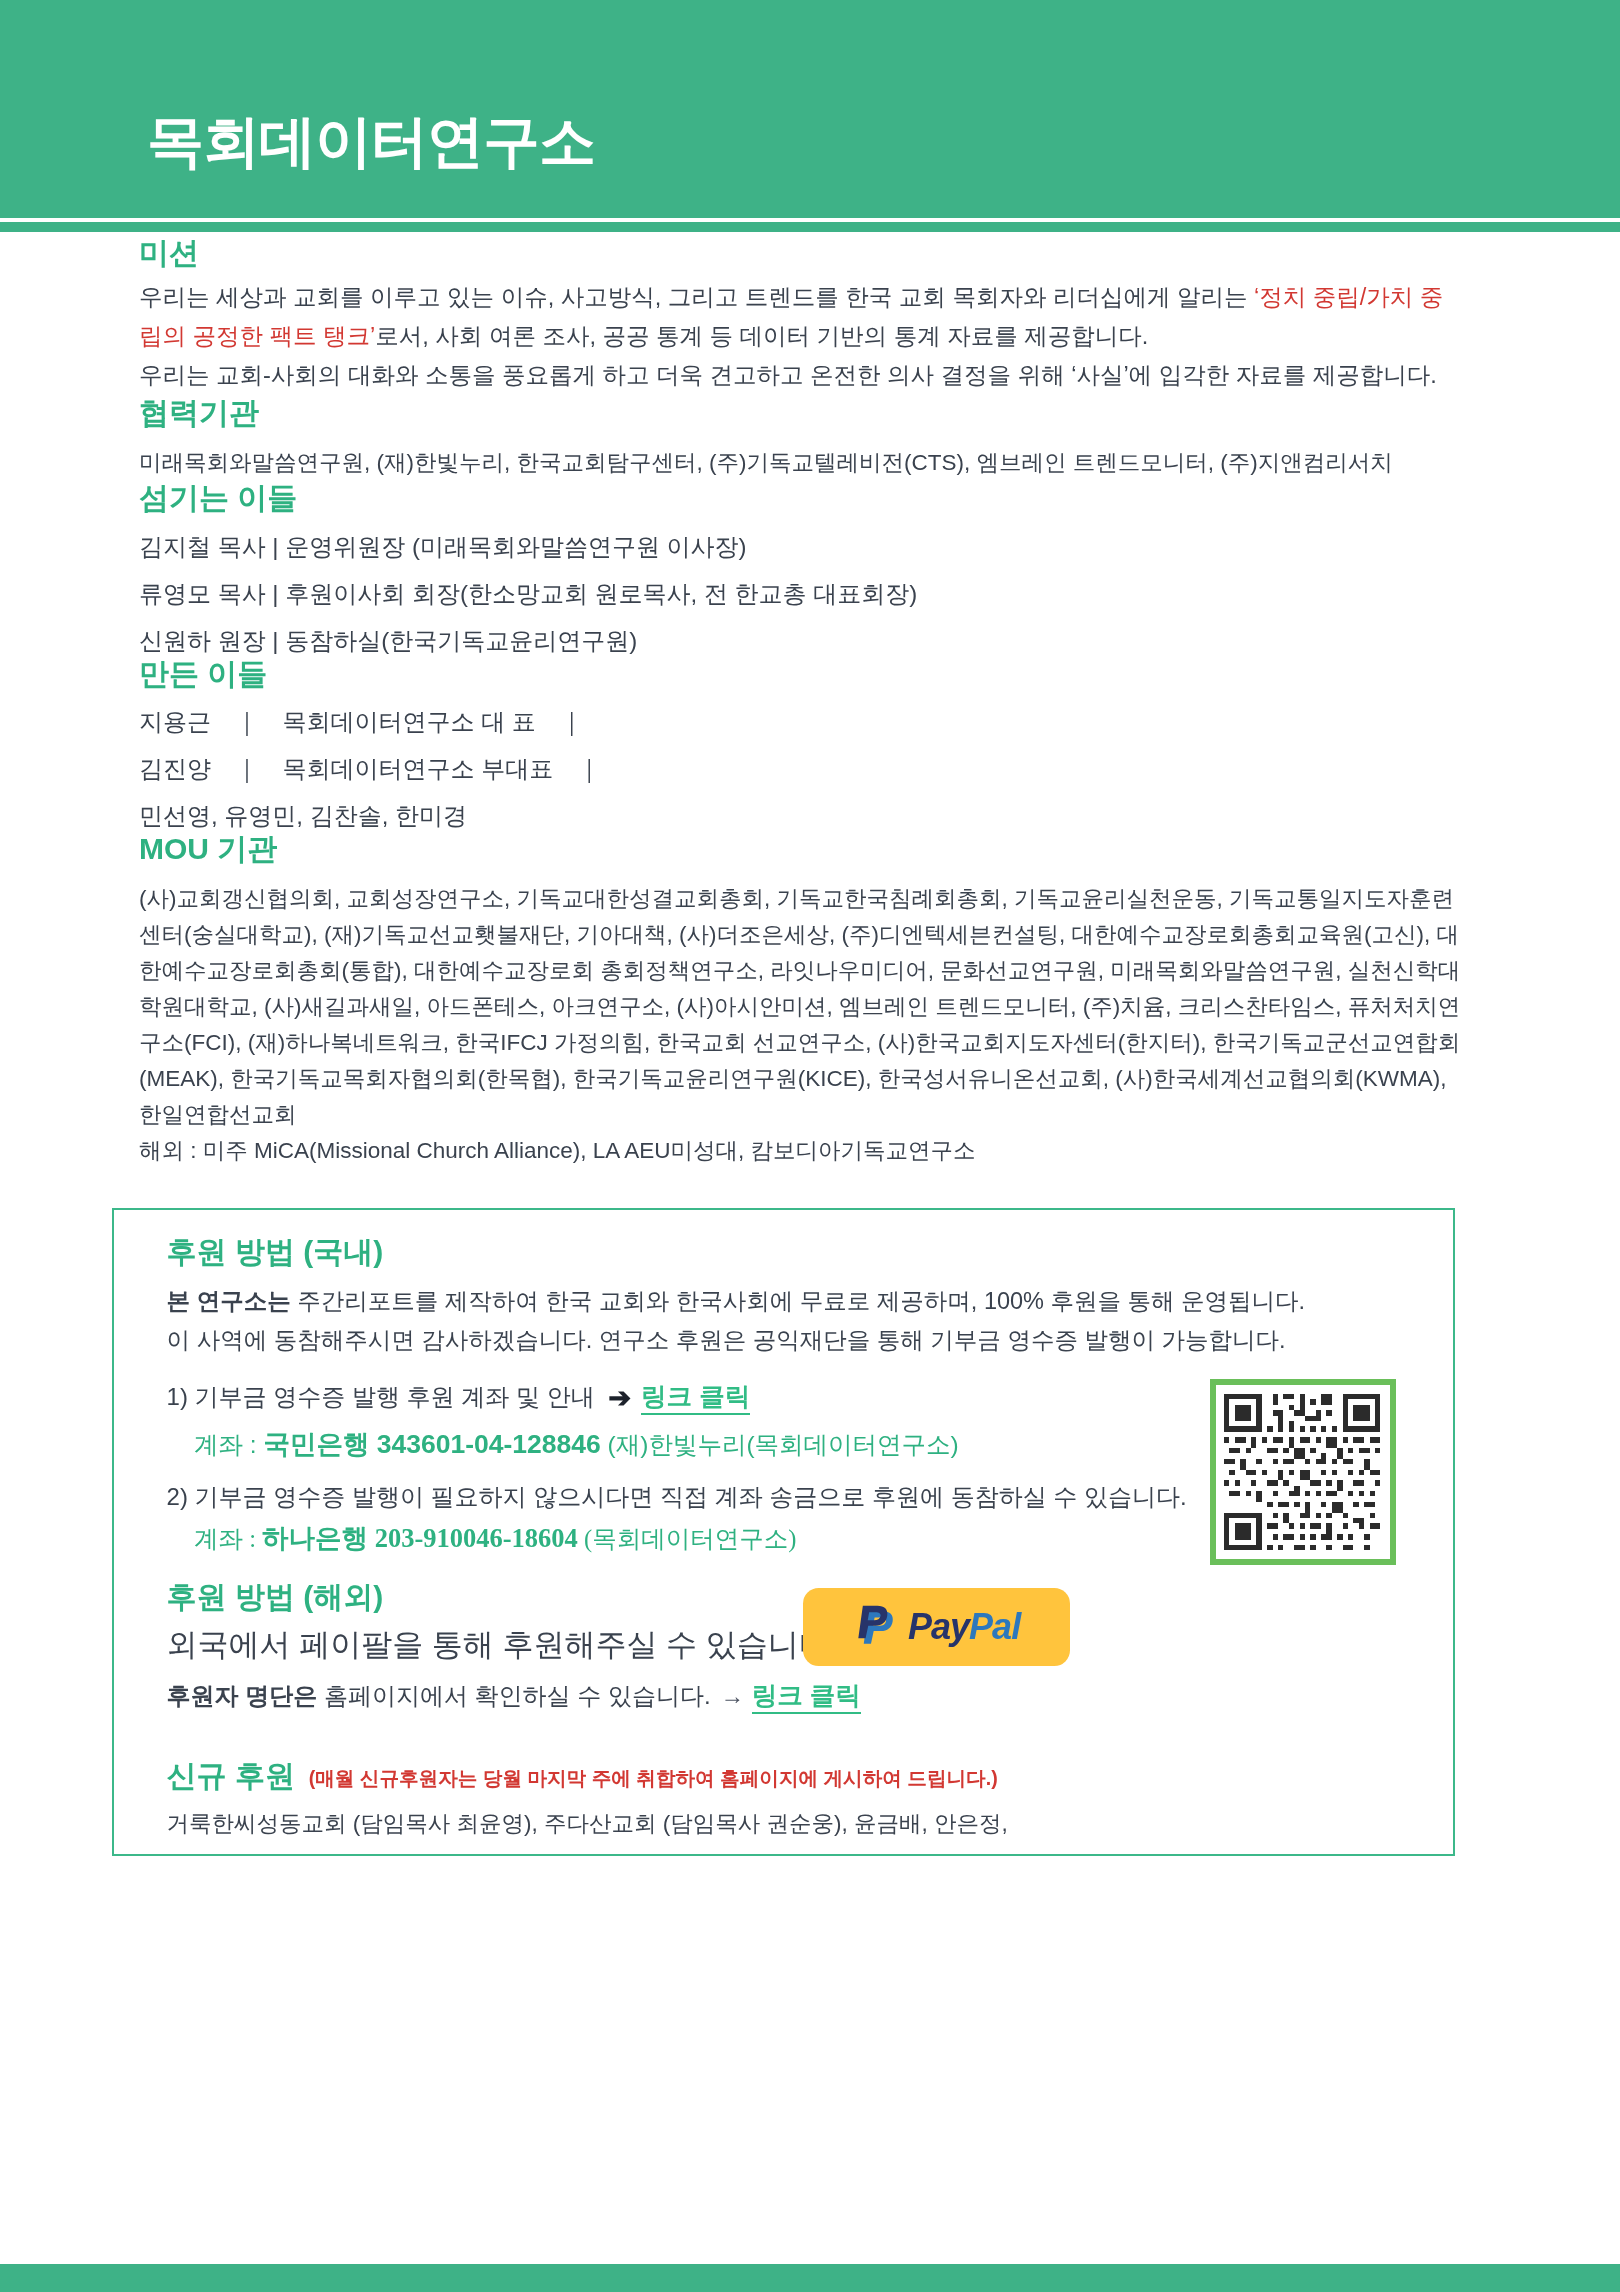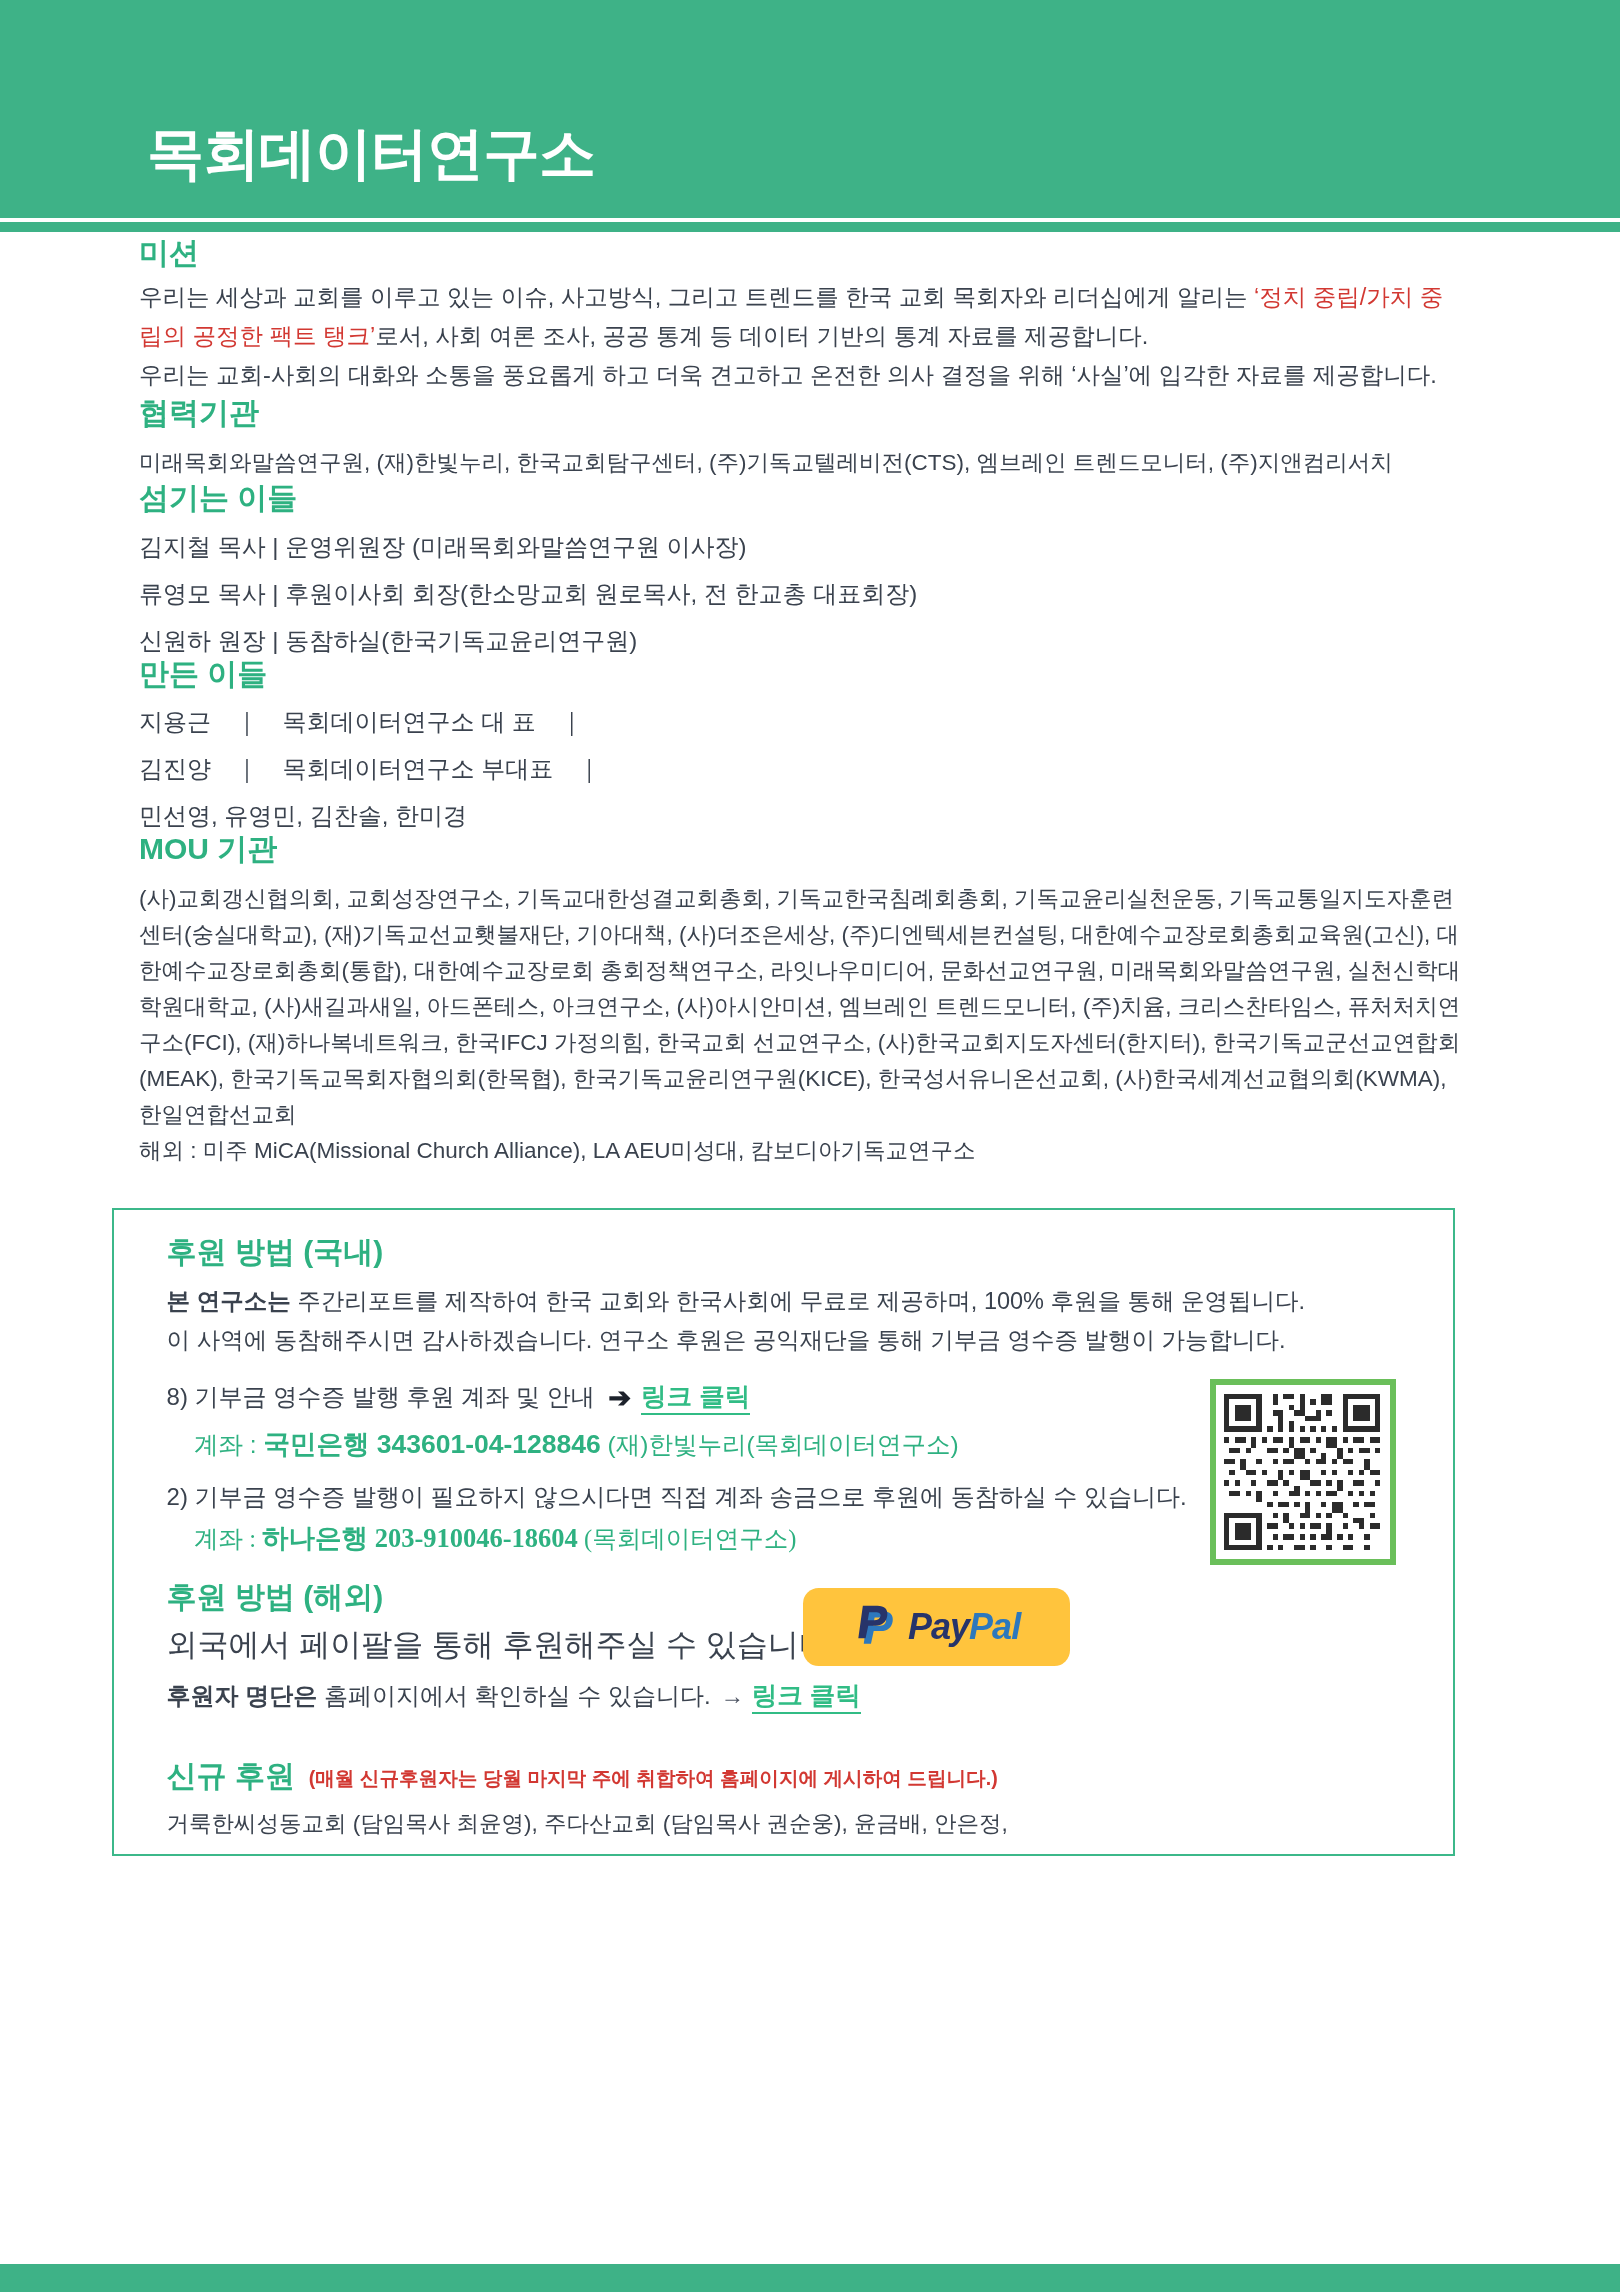--- a/index.html
+++ b/index.html
@@ -14,21 +14,21 @@
     --ppnavy:#27346A;
     --ppblue:#2D78BD;
   }
   *{box-sizing:border-box;}
   html,body{margin:0;padding:0;}
   body{
     width:1620px;height:2293px;position:relative;background:#fff;
     font-family:"Liberation Sans", sans-serif;color:var(--ink);overflow:hidden;
   }
   .banner{position:absolute;top:0;left:0;width:1620px;height:218px;background:var(--green);}
-  .banner h1{position:absolute;left:147px;top:116px;margin:0;color:#fff;font-size:57px;font-weight:bold;letter-spacing:-1px;}
+  .banner h1{position:absolute;left:147px;top:104px;margin:0;color:#fff;font-size:57px;font-weight:bold;letter-spacing:-1px;}
   .banner-line{position:absolute;top:222px;left:0;width:1620px;height:9.8px;background:var(--green);}
   .footer-bar{position:absolute;bottom:0;left:0;width:1620px;height:29px;background:var(--green);}
 
   .content{position:absolute;top:235px;left:139px;width:1326px;}
   h2.sec{color:var(--hgreen);font-size:30px;line-height:35px;font-weight:bold;margin:0;}
   p{margin:0;}
   .body{font-size:23.5px;line-height:39px;}
   .red{color:var(--red);}
 
   .mt-mission{margin-top:17.6px;}
@@ -107,21 +107,21 @@
 
   <h2 class="sec mt-mou">MOU 기관</h2>
   <p class="mou-p">(사)교회갱신협의회, 교회성장연구소, 기독교대한성결교회총회, 기독교한국침례회총회, 기독교윤리실천운동, 기독교통일지도자훈련센터(숭실대학교), (재)기독교선교횃불재단, 기아대책, (사)더조은세상, (주)디엔텍세븐컨설팅, 대한예수교장로회총회교육원(고신), 대한예수교장로회총회(통합), 대한예수교장로회 총회정책연구소, 라잇나우미디어, 문화선교연구원, 미래목회와말씀연구원, 실천신학대학원대학교, (사)새길과새일, 아드폰테스, 아크연구소, (사)아시안미션, 엠브레인 트렌드모니터, (주)치윰, 크리스찬타임스, 퓨처처치연구소(FCI), (재)하나복네트워크, 한국IFCJ 가정의힘, 한국교회 선교연구소, (사)한국교회지도자센터(한지터), 한국기독교군선교연합회(MEAK), 한국기독교목회자협의회(한목협), 한국기독교윤리연구원(KICE), 한국성서유니온선교회, (사)한국세계선교협의회(KWMA), 한일연합선교회</p>
   <p class="mou-os">해외 : 미주 MiCA(Missional Church Alliance), LA AEU미성대, 캄보디아기독교연구소</p>
 
   <div class="support-box">
     <h2 class="box-h">후원 방법 (국내)</h2>
     <p class="body intro"><strong>본 연구소는</strong><span> 주간리포트를 제작하여 한국 교회와 한국사회에 무료로 제공하며, 100% 후원을 통해 운영됩니다.</span></p>
     <p class="body">이 사역에 동참해주시면 감사하겠습니다. 연구소 후원은 공익재단을 통해 기부금 영수증 발행이 가능합니다.</p>
 
-    <p class="item"><span>8) 기부금 영수증 발행  후원 계좌 및 안내</span><span class="arrow1">➔</span><a class="glink">링크 클릭</a></p>
+    <p class="item"><span>1) 기부금 영수증 발행  후원 계좌 및 안내</span><span class="arrow1">➔</span><a class="glink">링크 클릭</a></p>
     <p class="account"><span>계좌 : </span><strong>국민은행 343601-04-128846</strong><span> (재)한빛누리(목회데이터연구소)</span></p>
 
     <p class="item2">2) 기부금 영수증 발행이 필요하지 않으시다면  직접 계좌 송금으로 후원에 동참하실 수 있습니다.</p>
     <p class="account account2"><span>계좌 : </span><strong>하나은행 203-910046-18604</strong><span> (목회데이터연구소)</span></p>
 
     <h2 class="box-h h-os">후원 방법 (해외)</h2>
     <p class="os-body">외국에서 페이팔을 통해 후원해주실 수 있습니다.</p>
 
     <p class="donor-line"><strong>후원자 명단은</strong><span> 홈페이지에서 확인하실 수 있습니다.</span><span class="arrow2">→</span><a class="glink">링크 클릭</a></p>
 

